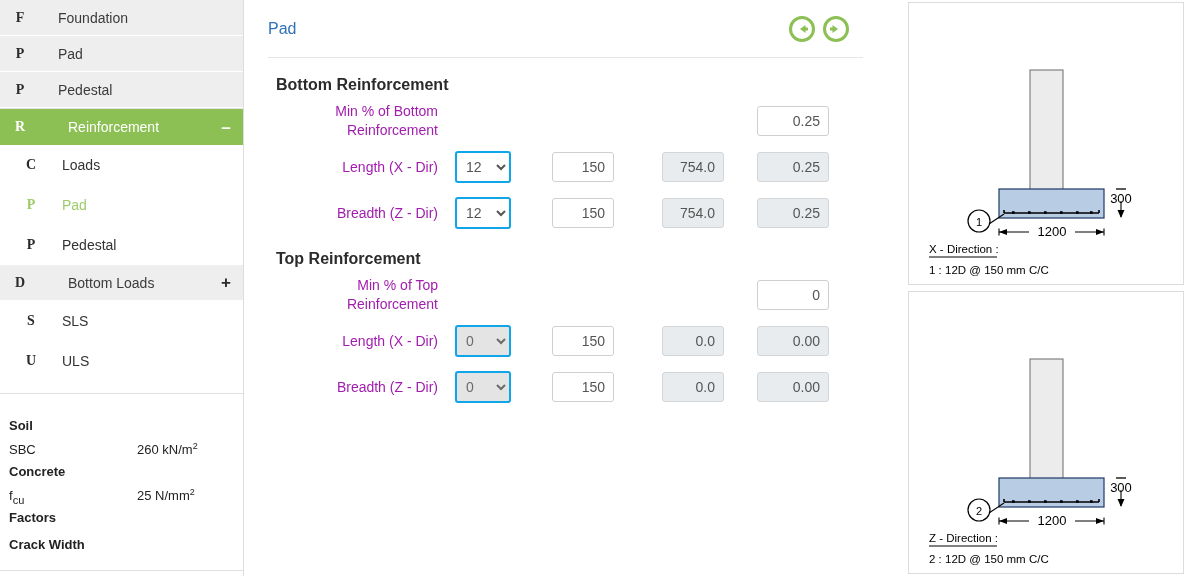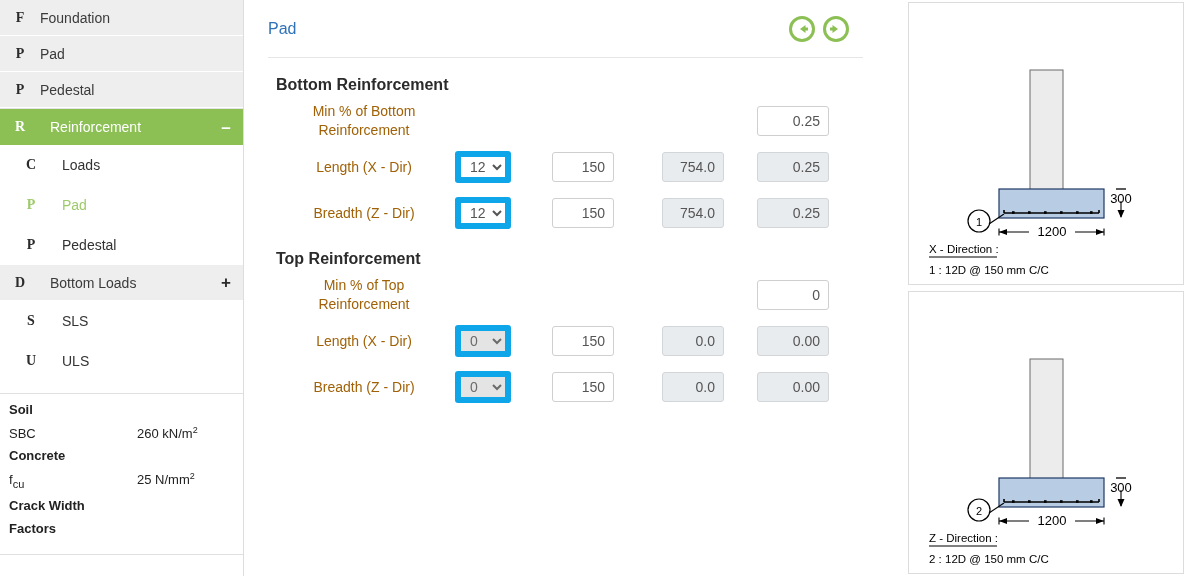--- a/index.html
+++ b/index.html
@@ -30,21 +30,21 @@
     cursor: pointer;
     position: relative;
   }
   .nav-row.shaded { background: #eeeeee; border-bottom: 1px solid #ffffff; }
   .nav-row .ic {
     width: 40px; text-align: center;
     font-family: "Liberation Serif", serif;
     font-weight: bold; font-size: 14px; color: #2b2b2b;
     flex: 0 0 40px;
   }
-  .nav-row .lbl { flex: 1 1 auto; }
+  .nav-row .lbl { flex: 1 1 auto; margin-left: 18px; }
   .nav-row.active {
     background: #8cc055; color: #ffffff;
   }
   .nav-row.active .ic { color: #ffffff; }
   .nav-row.active .lbl { padding-left: 10px; }
   .nav-row .toggle {
     width: 34px; text-align: center;
     font-size: 17px; line-height: 1; font-weight: bold;
     flex: 0 0 34px;
   }
@@ -61,21 +61,21 @@
     font-family: "Liberation Serif", serif;
     font-weight: bold; font-size: 14px; color: #2b2b2b;
     flex: 0 0 62px;
   }
   .sub-row.sub-active .ic,
   .sub-row.sub-active .lbl { color: #9ecb6a; }
 
   .info-panel {
     border-top: 1px solid #e0e0e0;
     border-bottom: 1px solid #e0e0e0;
-    padding: 8px 0 10px 0;
+    padding: 24px 0 10px 0;
     margin-top: 12px;
   }
   .info-row {
     display: flex; align-items: baseline;
     height: 23px; font-size: 13px; padding-left: 9px;
   }
   .info-row .k { width: 128px; flex: 0 0 128px; color: #222222; }
   .info-row.hdr .k { font-weight: bold; }
   .info-row .v { color: #222222; }
   sup { font-size: 9px; vertical-align: super; }
@@ -104,39 +104,39 @@
   .c-pct  { width: 90px; flex: 0 0 90px; }
 
   .sec-title {
     font-size: 16px; font-weight: bold; color: #2b2b2b;
     padding: 8px 0 4px 8px;
   }
   .row {
     display: flex; align-items: center; min-height: 46px;
   }
   .row .c-pos {
-    font-size: 14px; color: #a16207; padding-left: 22px; text-align: center;
+    font-size: 14px; color: #a21caf; padding-left: 22px; text-align: right;
     line-height: 1.35;
   }
   .cellwrap { display: flex; justify-content: center; }
 
   input.fld {
     width: 62px; height: 30px;
     border: 1px solid #cfcfcf; border-radius: 3px;
     background: #ffffff; color: #555555;
     font-size: 14px; font-family: "Liberation Sans", sans-serif;
     text-align: right; padding: 0 8px 0 4px;
     outline: none;
   }
   input.fld.ro { background: #e9ecef; border-color: #d3d6d9; color: #555555; }
   input.fld.w70 { width: 72px; }
 
   select.sel {
     width: 56px; height: 32px;
-    border: 6px solid #0ea5e9; border-radius: 3px;
+    border: 2px solid #0ea5e9; border-radius: 3px;
     background: #ffffff; color: #555555;
     font-size: 14px; font-family: "Liberation Sans", sans-serif;
     padding-left: 5px;
     outline: none;
   }
   select.sel.dis { background: #e4e4e4; color: #6b6b6b; }
 
   
   #rightcol {
     width: 284px; flex: 0 0 284px;
@@ -213,25 +213,25 @@
         <span class="k">SBC</span>
         <span class="v"><span>260 kN/m</span><sup>2</sup></span>
       </div>
       <div class="info-row hdr">
         <span class="k">Concrete</span>
       </div>
       <div class="info-row">
         <span class="k"><span>f</span><sub>cu</sub></span>
         <span class="v"><span>25 N/mm</span><sup>2</sup></span>
       </div>
+      <div class="info-row hdr">
+        <span class="k">Factors</span>
+      </div>
       <div class="info-row hdr" style="margin-top:4px;">
         <span class="k">Crack Width</span>
-      </div>
-      <div class="info-row hdr">
-        <span class="k">Factors</span>
       </div>
     </div>
   </div>
 
   <div id="main">
 
     <div class="main-head">
       <span class="main-title">Pad</span>
       <div class="nav-arrows">
         <span class="arrow-btn">

